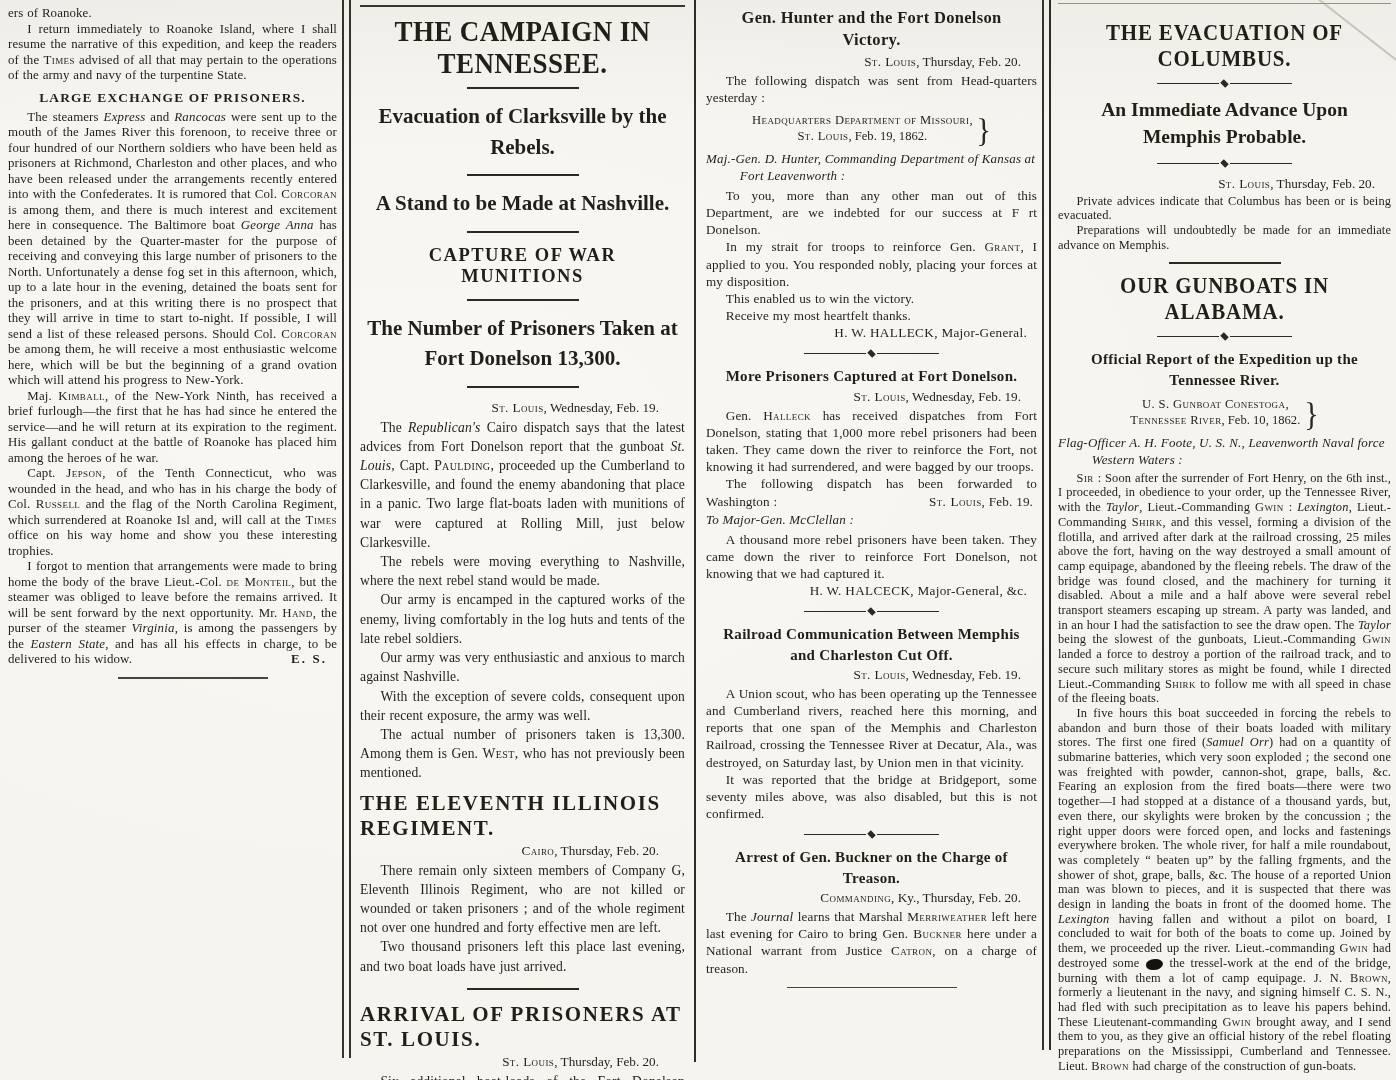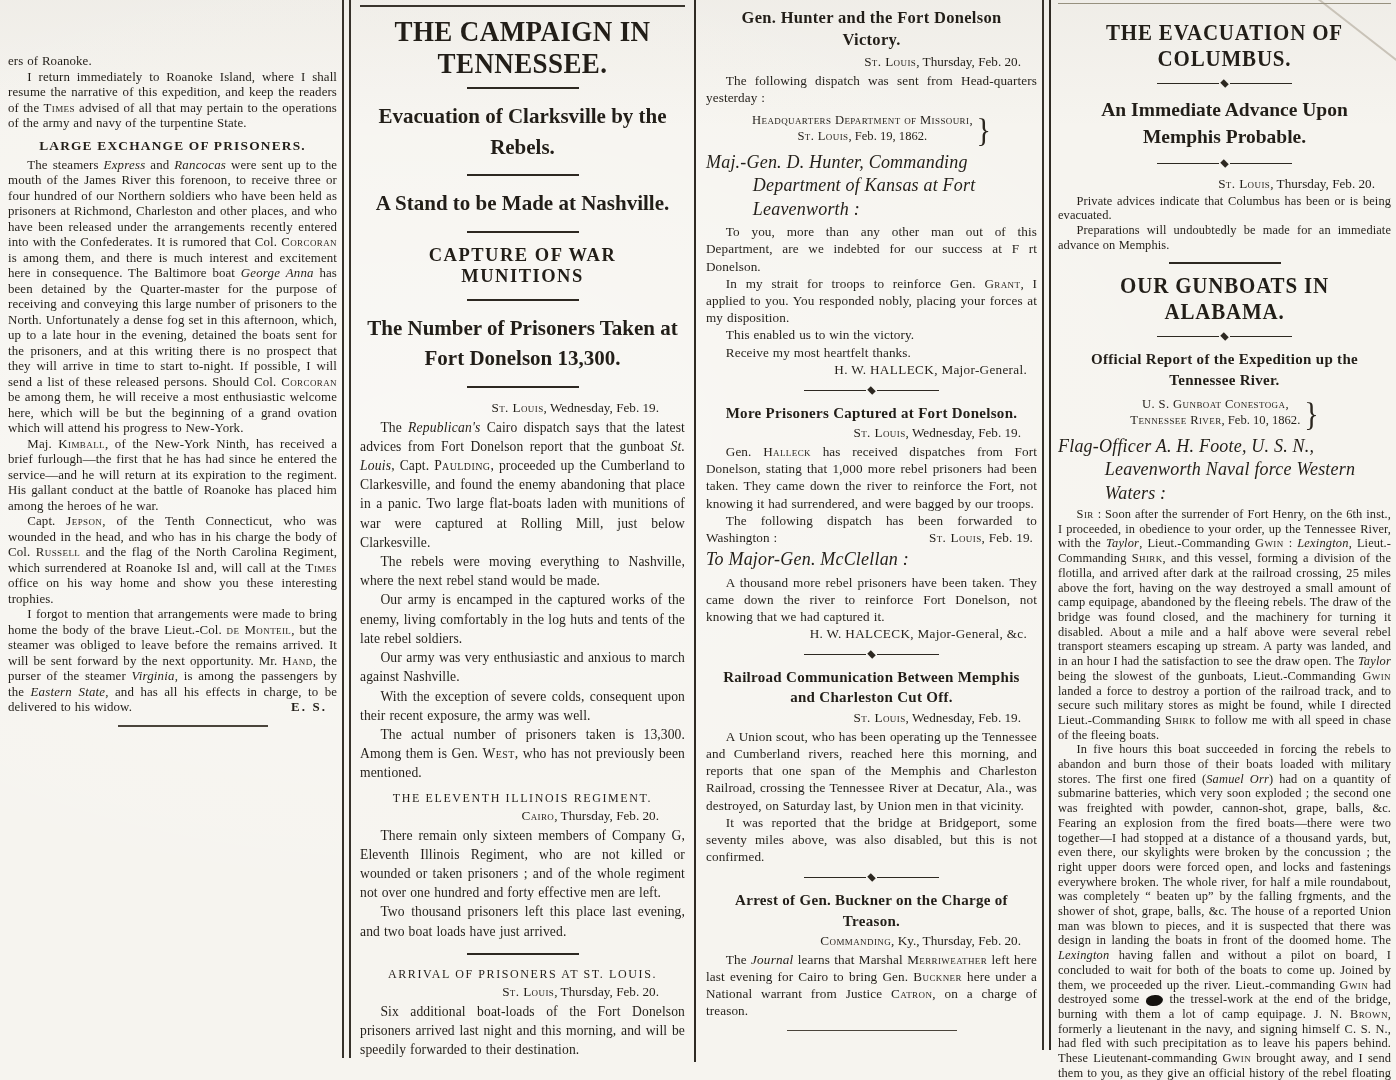--- a/index.html
+++ b/index.html
@@ -13,21 +13,21 @@
   
   .scan-shade{position:absolute;inset:0;pointer-events:none;
     background:
       radial-gradient(1200px 700px at 30% 40%, rgba(255,255,255,.35), rgba(0,0,0,0) 70%),
       linear-gradient(180deg, rgba(120,112,98,.05), rgba(0,0,0,0) 12%);
   }
   .scan-edge{position:absolute;width:120px;height:2px;background:#c9c3b8;
     right:-18px;top:26px;transform:rotate(38deg);}
 
   .col{position:absolute;}
-  .col-1{left:8px;  top:6px; width:329px;margin-top:48px;}
+  .col-1{left:8px;  top:6px; width:329px;}
   .col-2{left:360px;top:5px; width:325px;padding-top:6px;border-top:2px solid #3a352d;}
   .col-3{left:706px;top:3px; width:331px;}
   .col-4{left:1058px;top:3px;width:333px;padding-top:17px;border-top:1.5px solid #97917f;}
 
   .vrule{position:absolute;top:0;}
   .vrule-double-a{left:342px;height:1058px;width:5px;
     border-left:2px solid #37322b;border-right:2px solid #37322b;}
   .vrule-single-b{left:694px;height:1062px;width:0;border-left:2.5px solid #302b24;}
   .vrule-double-c{left:1042px;height:1050px;width:5px;
     border-left:2px solid #37322b;border-right:2.5px solid #302b24;}
@@ -48,28 +48,28 @@
   .sc-head{text-align:center;font-weight:bold;font-size:13.4px;
     letter-spacing:1.2px;margin:6px 0 4px;}
   .headline-xl{text-align:center;font-weight:bold;font-size:27px;line-height:1.12;
     letter-spacing:.4px;margin:2px 0 0;transform:scaleY(1.08);transform-origin:top;}
   .deck{text-align:center;font-weight:bold;font-size:21px;line-height:1.45;margin:0 4px;}
   .col-4 .deck{font-size:19.5px;line-height:1.4;}
   .caps-head{text-align:center;font-weight:bold;font-size:18.5px;
     letter-spacing:1.5px;margin:12px;}
   .headline-lg{text-align:center;font-weight:bold;font-size:21px;
     letter-spacing:.8px;margin:0;transform:scaleY(1.05);}
-  .article-head{text-align:center;font-weight:normal;font-size:12px;
+  .article-head{font-weight:bold;font-size:21px;
     letter-spacing:1.6px;margin:8px 0 2px;}
   .head-bold{text-align:center;font-weight:bold;font-size:15px;line-height:1.35;
     margin:4px 6px 2px;letter-spacing:.3px;}
   .dateline{text-align:right;font-size:13.2px;margin:2px 16px 2px 0;}
   .col-2 .dateline{margin-right:26px;}
   .sig{text-align:right;font-size:13.2px;margin:1px 10px 2px 0;letter-spacing:.3px;}
-  .ital-addr{font-style:italic;font-size:18px;margin:2px 0;
+  .ital-addr{font-style:italic;font-size:13px;margin:2px 0;
     padding-left:2.6em;text-indent:-2.6em;line-height:1.3;}
   .tail-sig{float:right;margin-right:10px;font-weight:bold;letter-spacing:2px;}
   .right-tail{float:right;margin-right:4px;text-indent:0;}
 
   .rule{width:112px;border-top:2.4px solid #2d2821;margin:10px auto;}
   .col-2 .rule{margin:12px auto;}
   .rule-short{width:150px;border-top:2px solid #4a443b;margin:9px auto 0 110px;}
   .col-3 .rule-short{margin:10px auto;width:170px;border-top-width:1.6px;}
   .rule-diamond{display:flex;align-items:center;justify-content:center;margin:9px auto;}
   .rule-diamond .l{width:62px;border-top:1.7px solid #2d2821;}

